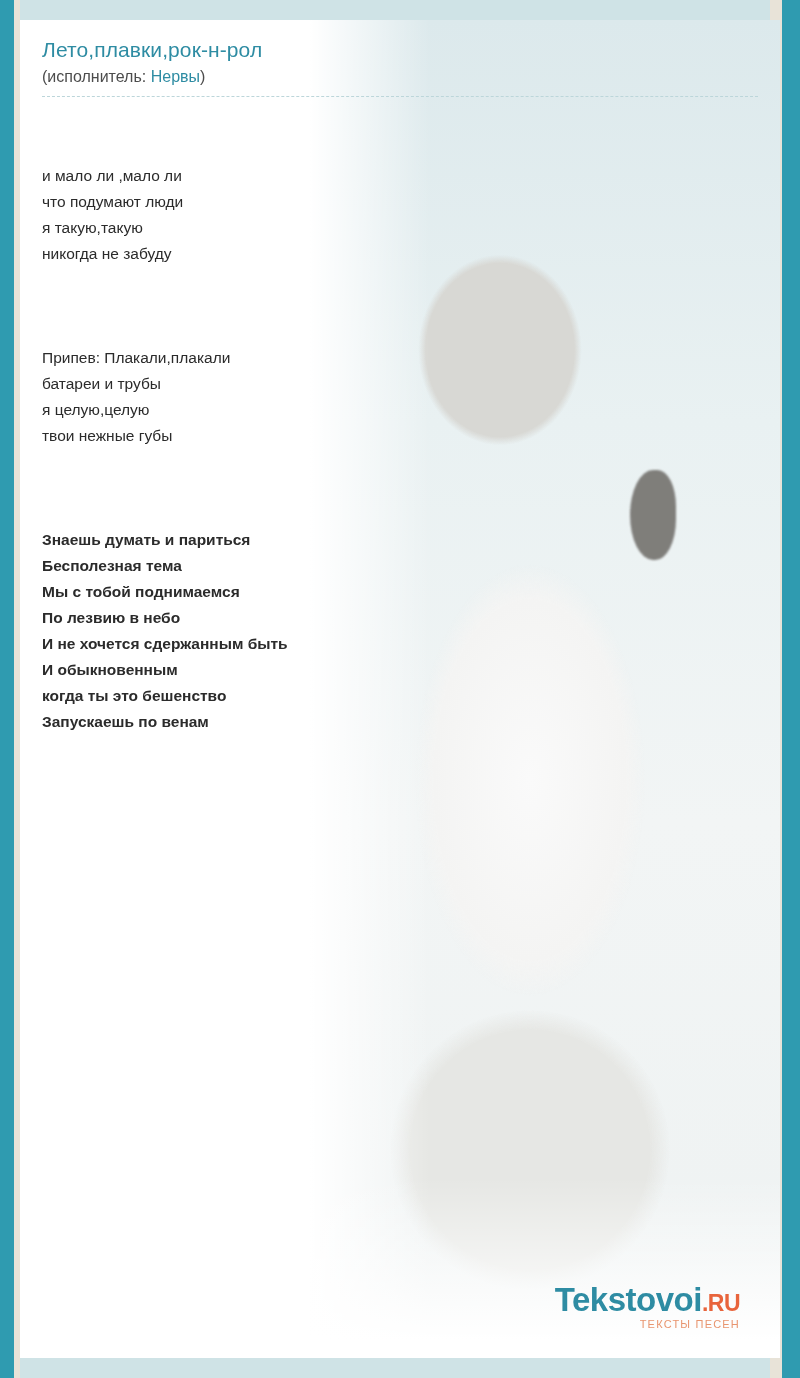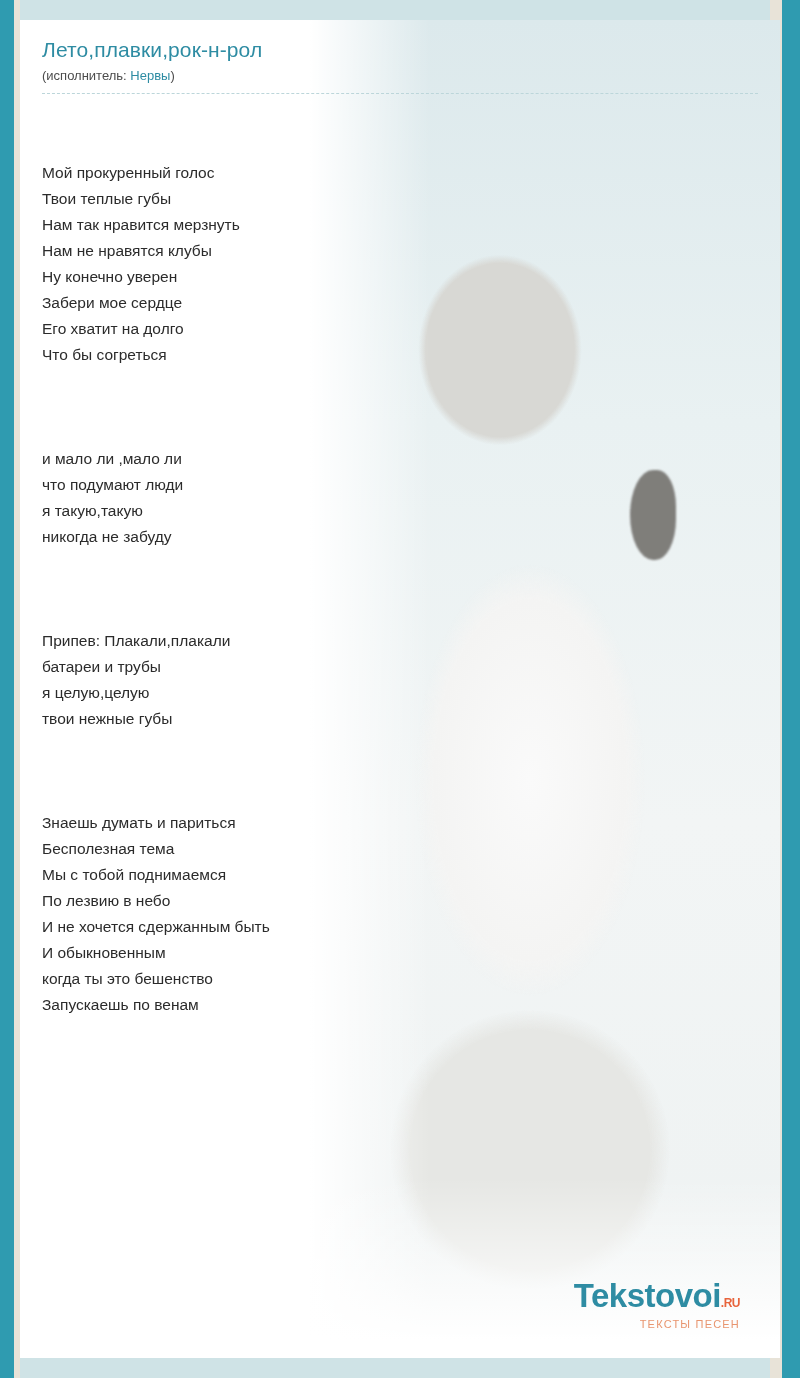--- a/index.html
+++ b/index.html
@@ -102,21 +102,21 @@
     width: 700px;
   }
   .song-title {
     font-size: 21px;
     color: #2e8ca3;
     margin: 0 0 6px 0;
     font-weight: normal;
     letter-spacing: .1px;
   }
   .performer-line {
-    font-size: 13px;
+    font-size: 16px;
     color: #4c4c4c;
     padding-bottom: 10px;
     border-bottom: 1px dashed #bcd6da;
     width: 716px;
     box-sizing: border-box;
   }
   .performer-line a {
     color: #2e8ca3;
     text-decoration: none;
   }
@@ -124,40 +124,40 @@
   .lyrics {
     margin-top: 14px;
     font-size: 15.5px;
     line-height: 26px;
     color: #2b2b2b;
     white-space: pre-wrap;
     position: relative;
     z-index: 2;
   }
   .stanza { margin: 0 0 26px 0; }
-  .stanza:last-child { margin-bottom: 0; }
+  .stanza:last-child { margin-bottom: 0; font-weight: bold; }
 
   
   .logo {
     position: absolute;
     right: 40px;
     bottom: 28px;
     text-align: right;
     z-index: 3;
   }
   .logo .word {
     font-size: 33px;
     font-weight: bold;
     color: #2e8ca3;
     letter-spacing: -.5px;
     line-height: 34px;
   }
   .logo .word .ru {
     color: #e8643c;
-    font-size: 12px;
+    font-size: 23px;
     vertical-align: baseline;
   }
   .logo .sub {
     font-size: 11px;
     color: #e8956f;
     letter-spacing: 1.2px;
     margin-top: -2px;
   }
 </style>
 </head>
@@ -182,28 +182,20 @@
 
   <div class="content">
     <h1 class="song-title">Лето,плавки,рок-н-рол</h1>
 
     <div class="performer-line">
       <span>(исполнитель:</span>
       <a href="#">Нервы</a><span>)</span>
     </div>
 
     <div class="lyrics">
-      <p class="stanza">Мой прокуренный голос
-Твои теплые губы
-Нам так нравится мерзнуть
-Нам не нравятся клубы
-Ну конечно уверен
-Забери мое сердце
-Его хватит на долго
-Что бы согреться</p>
       <p class="stanza">и мало ли ,мало ли
 что подумают люди
 я такую,такую
 никогда не забуду</p>
       <p class="stanza">Припев: Плакали,плакали
 батареи и трубы
 я целую,целую
 твои нежные губы</p>
       <p class="stanza">Знаешь думать и париться
 Бесполезная тема

